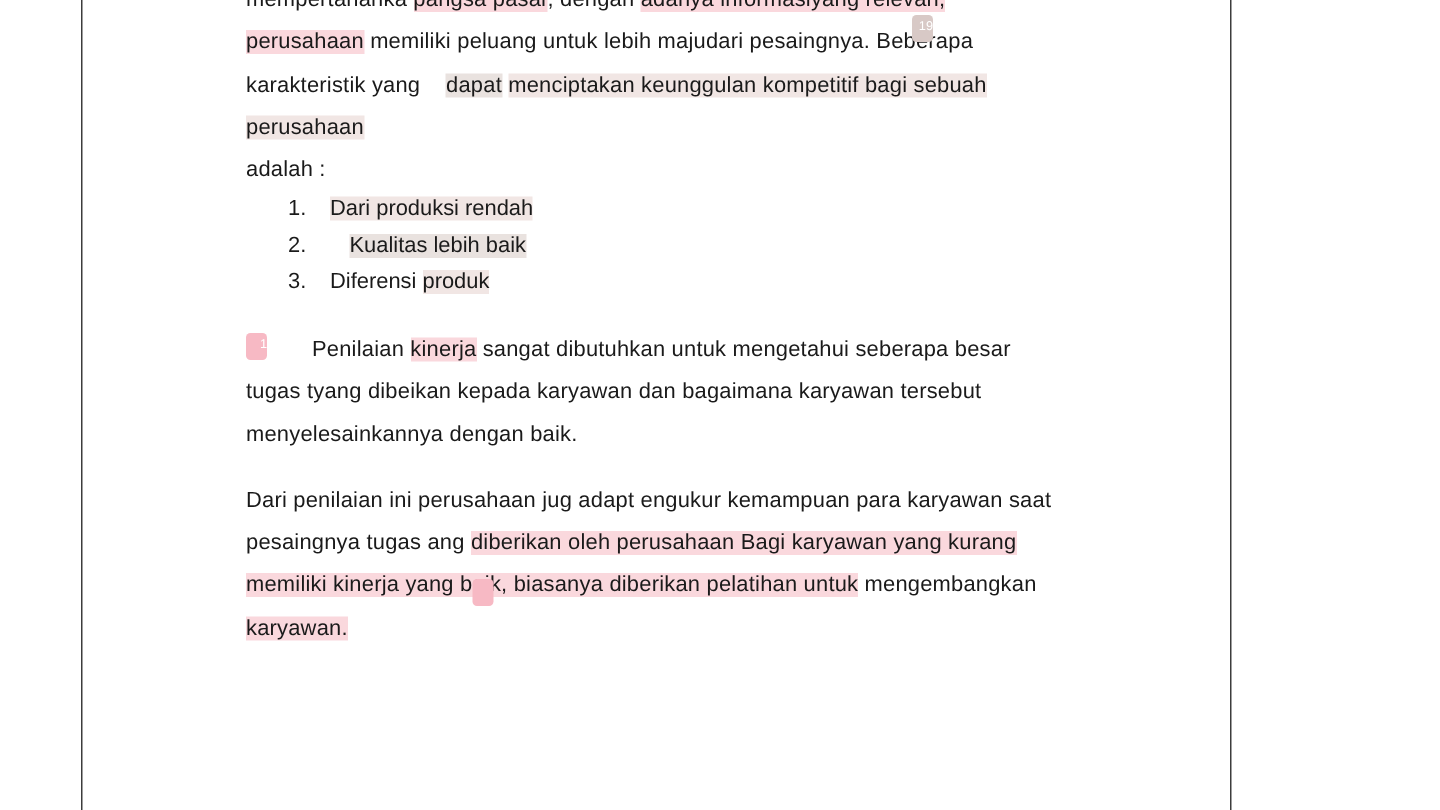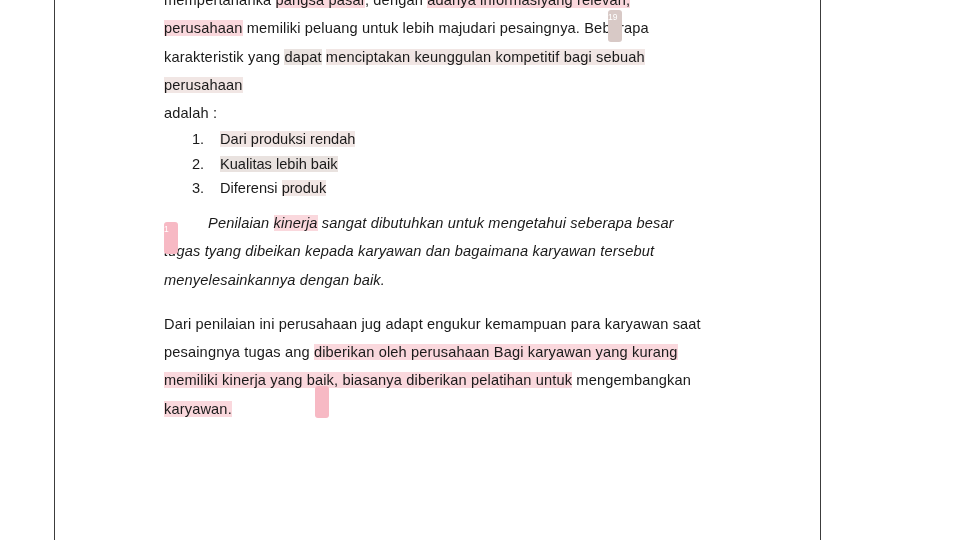--- a/index.html
+++ b/index.html
@@ -72,36 +72,36 @@
     padding-left: 28px;
   }
   ol.charlist li .marker {
     position: absolute;
     left: 0;
     top: 0;
   }
 
   
   .hl-pink  { background: #fad8dd; }
-  .hl-gray  { background: #e9e2df; }
+  .hl-gray  { background: #e9e2df; margin-left: 13px; }
   .hl-warm  { background: #f1e6e4; }
 
   
   .badge {
     display: inline-block;
     position: relative;
     width: 14px;
-    height: 32px;
+    height: 18px;
     vertical-align: text-top;
     border-radius: 3px;
     background: #f7b9c4;
     color: #ffffff;
     font-size: 8.5px;
     line-height: 15px;
-    text-align: left;
+    text-align: right;
     font-family: "Liberation Sans", sans-serif;
   }
   .badge.anchor-1 {
     position: absolute;
     left: 0px;
     top: 236px;
   }
   .badge.anchor-19 {
     position: absolute;
     left: 444px;
@@ -139,21 +139,21 @@
         <span class="marker">2.</span>
         <span class="hl-gray">Kualitas lebih baik</span>
       </li>
       <li>
         <span class="marker">3.</span><span>Diferensi </span><span class="hl-warm">produk</span>
       </li>
     </ol>
 
 
 
-    <p class="para gap-before" style="margin-top:8px;font-style:italic;"><span class="indent"></span><span>Penilaian </span><span class="hl-pink">kinerja</span><span> sangat dibutuhkan untuk mengetahui seberapa besar tugas tyang dibeikan kepada karyawan dan bagaimana karyawan tersebut menyelesainkannya dengan baik.</span>
+    <p class="para gap-before" style="margin-top:18px;"><span class="indent"></span><span>Penilaian </span><span class="hl-pink">kinerja</span><span> sangat dibutuhkan untuk mengetahui seberapa besar tugas tyang dibeikan kepada karyawan dan bagaimana karyawan tersebut menyelesainkannya dengan baik.</span>
     </p>
 
     <p class="para gap-before" style="margin-top:16px;"><span>Dari penilaian ini perusahaan jug adapt engukur kemampuan para karyawan saat pesaingnya tugas ang </span><span class="hl-pink">diberikan oleh perusahaan Bagi karyawan yang kurang memiliki kinerja yang baik, biasanya diberikan pelatihan untuk</span><span> mengembangkan </span><span class="hl-pink">karyawan.</span>
     </p>
 
     <span class="badge anchor-19">19</span>
     <span class="badge anchor-1">1</span>
     <span class="badge anchor-blank"></span>
 
   </div>

